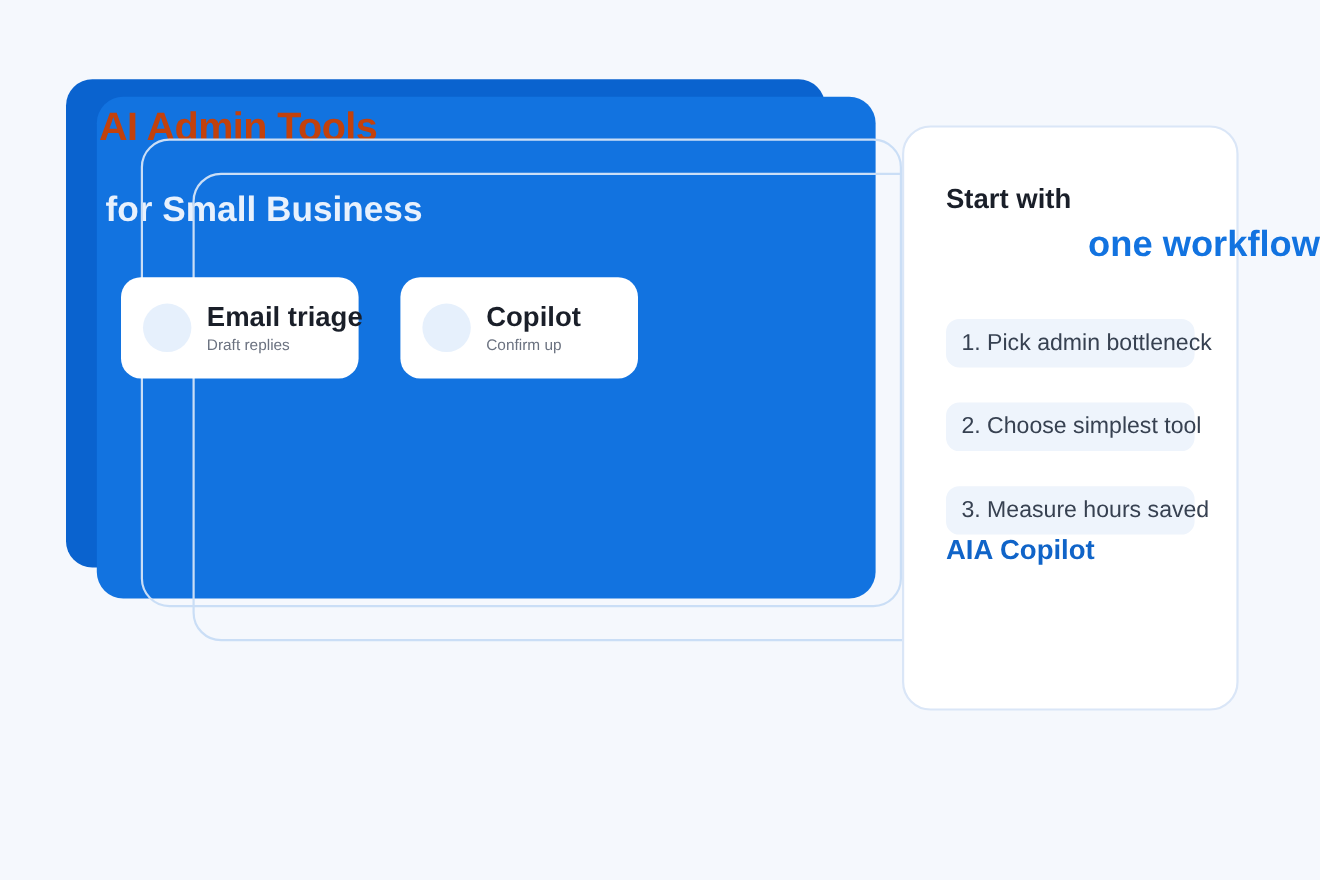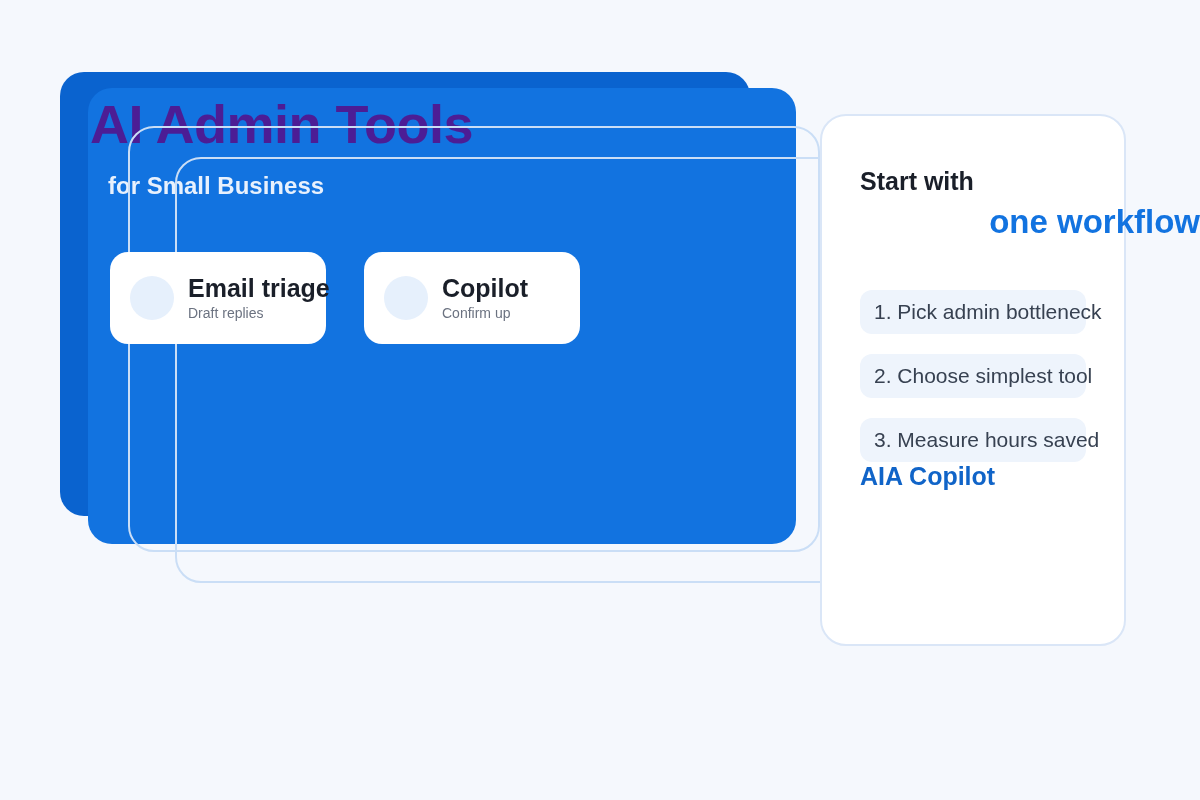--- a/index.html
+++ b/index.html
@@ -61,33 +61,33 @@
     width: 708px; height: 456px;
     background: #1273e0;
     border-radius: 24px;
     z-index: 3;
     padding: 22px 0 0 0;
   }
 
   .panel-title {
     position: absolute;
     left: 90px; top: 96px;
-    font-size: 54px;
-    font-weight: 700;
-    color: #4c1d95;
+    font-size: 36px;
+    font-weight: 700;
+    color: #c2410c;
     letter-spacing: -0.5px;
     line-height: 1.05;
     white-space: nowrap;
     z-index: 4;
   }
 
   .panel-subtitle {
     position: absolute;
-    left: 108px; top: 172px;
-    font-size: 24px;
+    left: 96px; top: 172px;
+    font-size: 32px;
     font-weight: 700;
     color: #e8f1fd;
     white-space: nowrap;
     z-index: 4;
   }
 
   
 
   .tiles {
     position: absolute;
@@ -189,21 +189,21 @@
 
   .rp-step {
     display: inline-block;
     background: #eef4fc;
     border-radius: 12px;
     padding: 10px 14px;
     font-size: 21px;
     color: #374151;
     white-space: nowrap;
     line-height: 1.15;
-    margin-bottom: 20px;
+    margin-bottom: 32px;
     width: 226px;
   }
   .rp-step:last-child { margin-bottom: 0; }
 
   .rp-footer {
     font-size: 25px;
     font-weight: 700;
     color: #1064c8;
     white-space: nowrap;
   }

